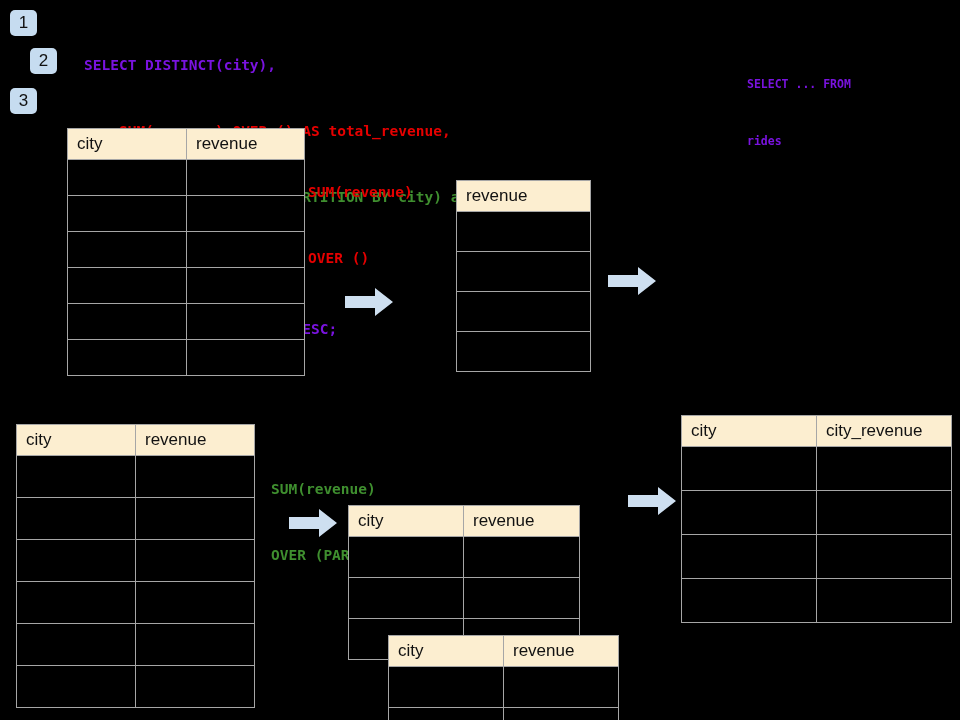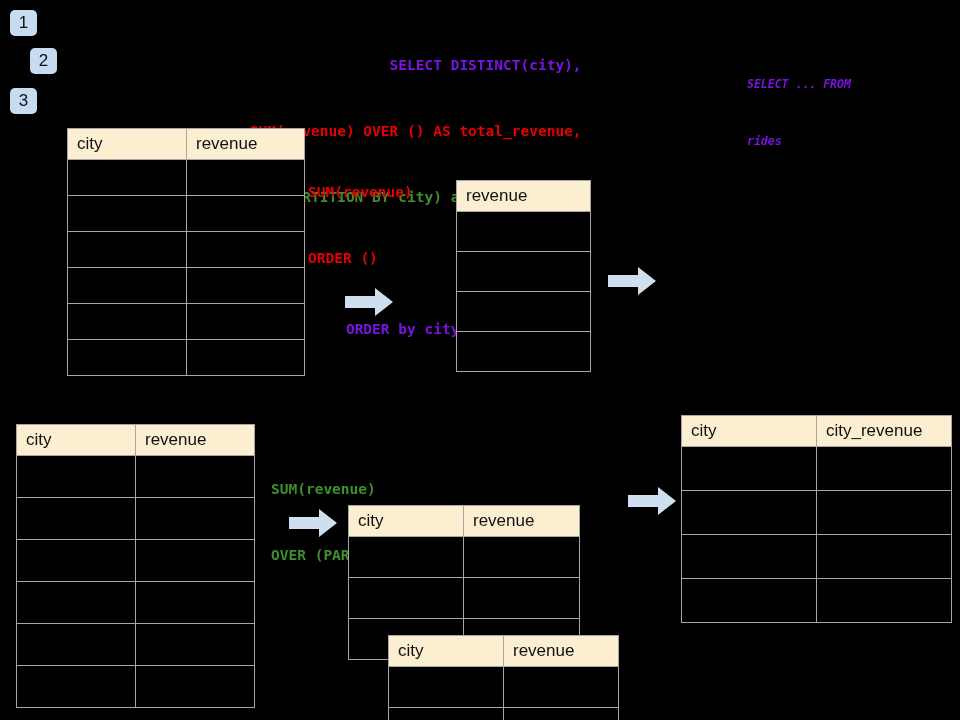--- a/index.html
+++ b/index.html
@@ -35,33 +35,31 @@
 
   
   .sql {
     position: absolute;
     font-family: "DejaVu Sans Mono", monospace;
     font-weight: bold;
     font-size: 14.5px;
     line-height: 22px;
     white-space: pre;
     letter-spacing: 0px;
-    text-align: right;
   }
   .sql-line { white-space: pre; }
 
   
   .callout {
     position: absolute;
     font-family: "DejaVu Sans Mono", monospace;
     font-weight: bold;
     font-size: 11.5px;
     line-height: 19px;
     white-space: pre;
-    font-style: italic;
   }
 
   
   .annot {
     position: absolute;
     font-family: "DejaVu Sans Mono", monospace;
     font-weight: bold;
     font-size: 14.5px;
     line-height: 22px;
     white-space: pre;
@@ -115,21 +113,21 @@
     <div class="sql-line" style="color:#7a13e0;">  ORDER by city_revenue DESC;</div>
   </div>
 
   <div class="callout" style="left:747px; top:37px; color:#7a13e0;">
     <div>SELECT ... FROM</div>
     <div>rides</div>
   </div>
 
   <div class="annot" style="left:308px; top:137px; color:#e60000;">
     <div>SUM(revenue)</div>
-    <div>ORDER ()</div>
+    <div>OVER ()</div>
   </div>
 
   <div class="annot" style="left:271px; top:434px; color:#3f8f2f;">
     <div>SUM(revenue)</div>
     <div>OVER (PARTITION</div>
   </div>
 
   <table class="tbl" style="left:67px; top:128px; width:237px;">
     <colgroup>
         <col style="width:119px">

